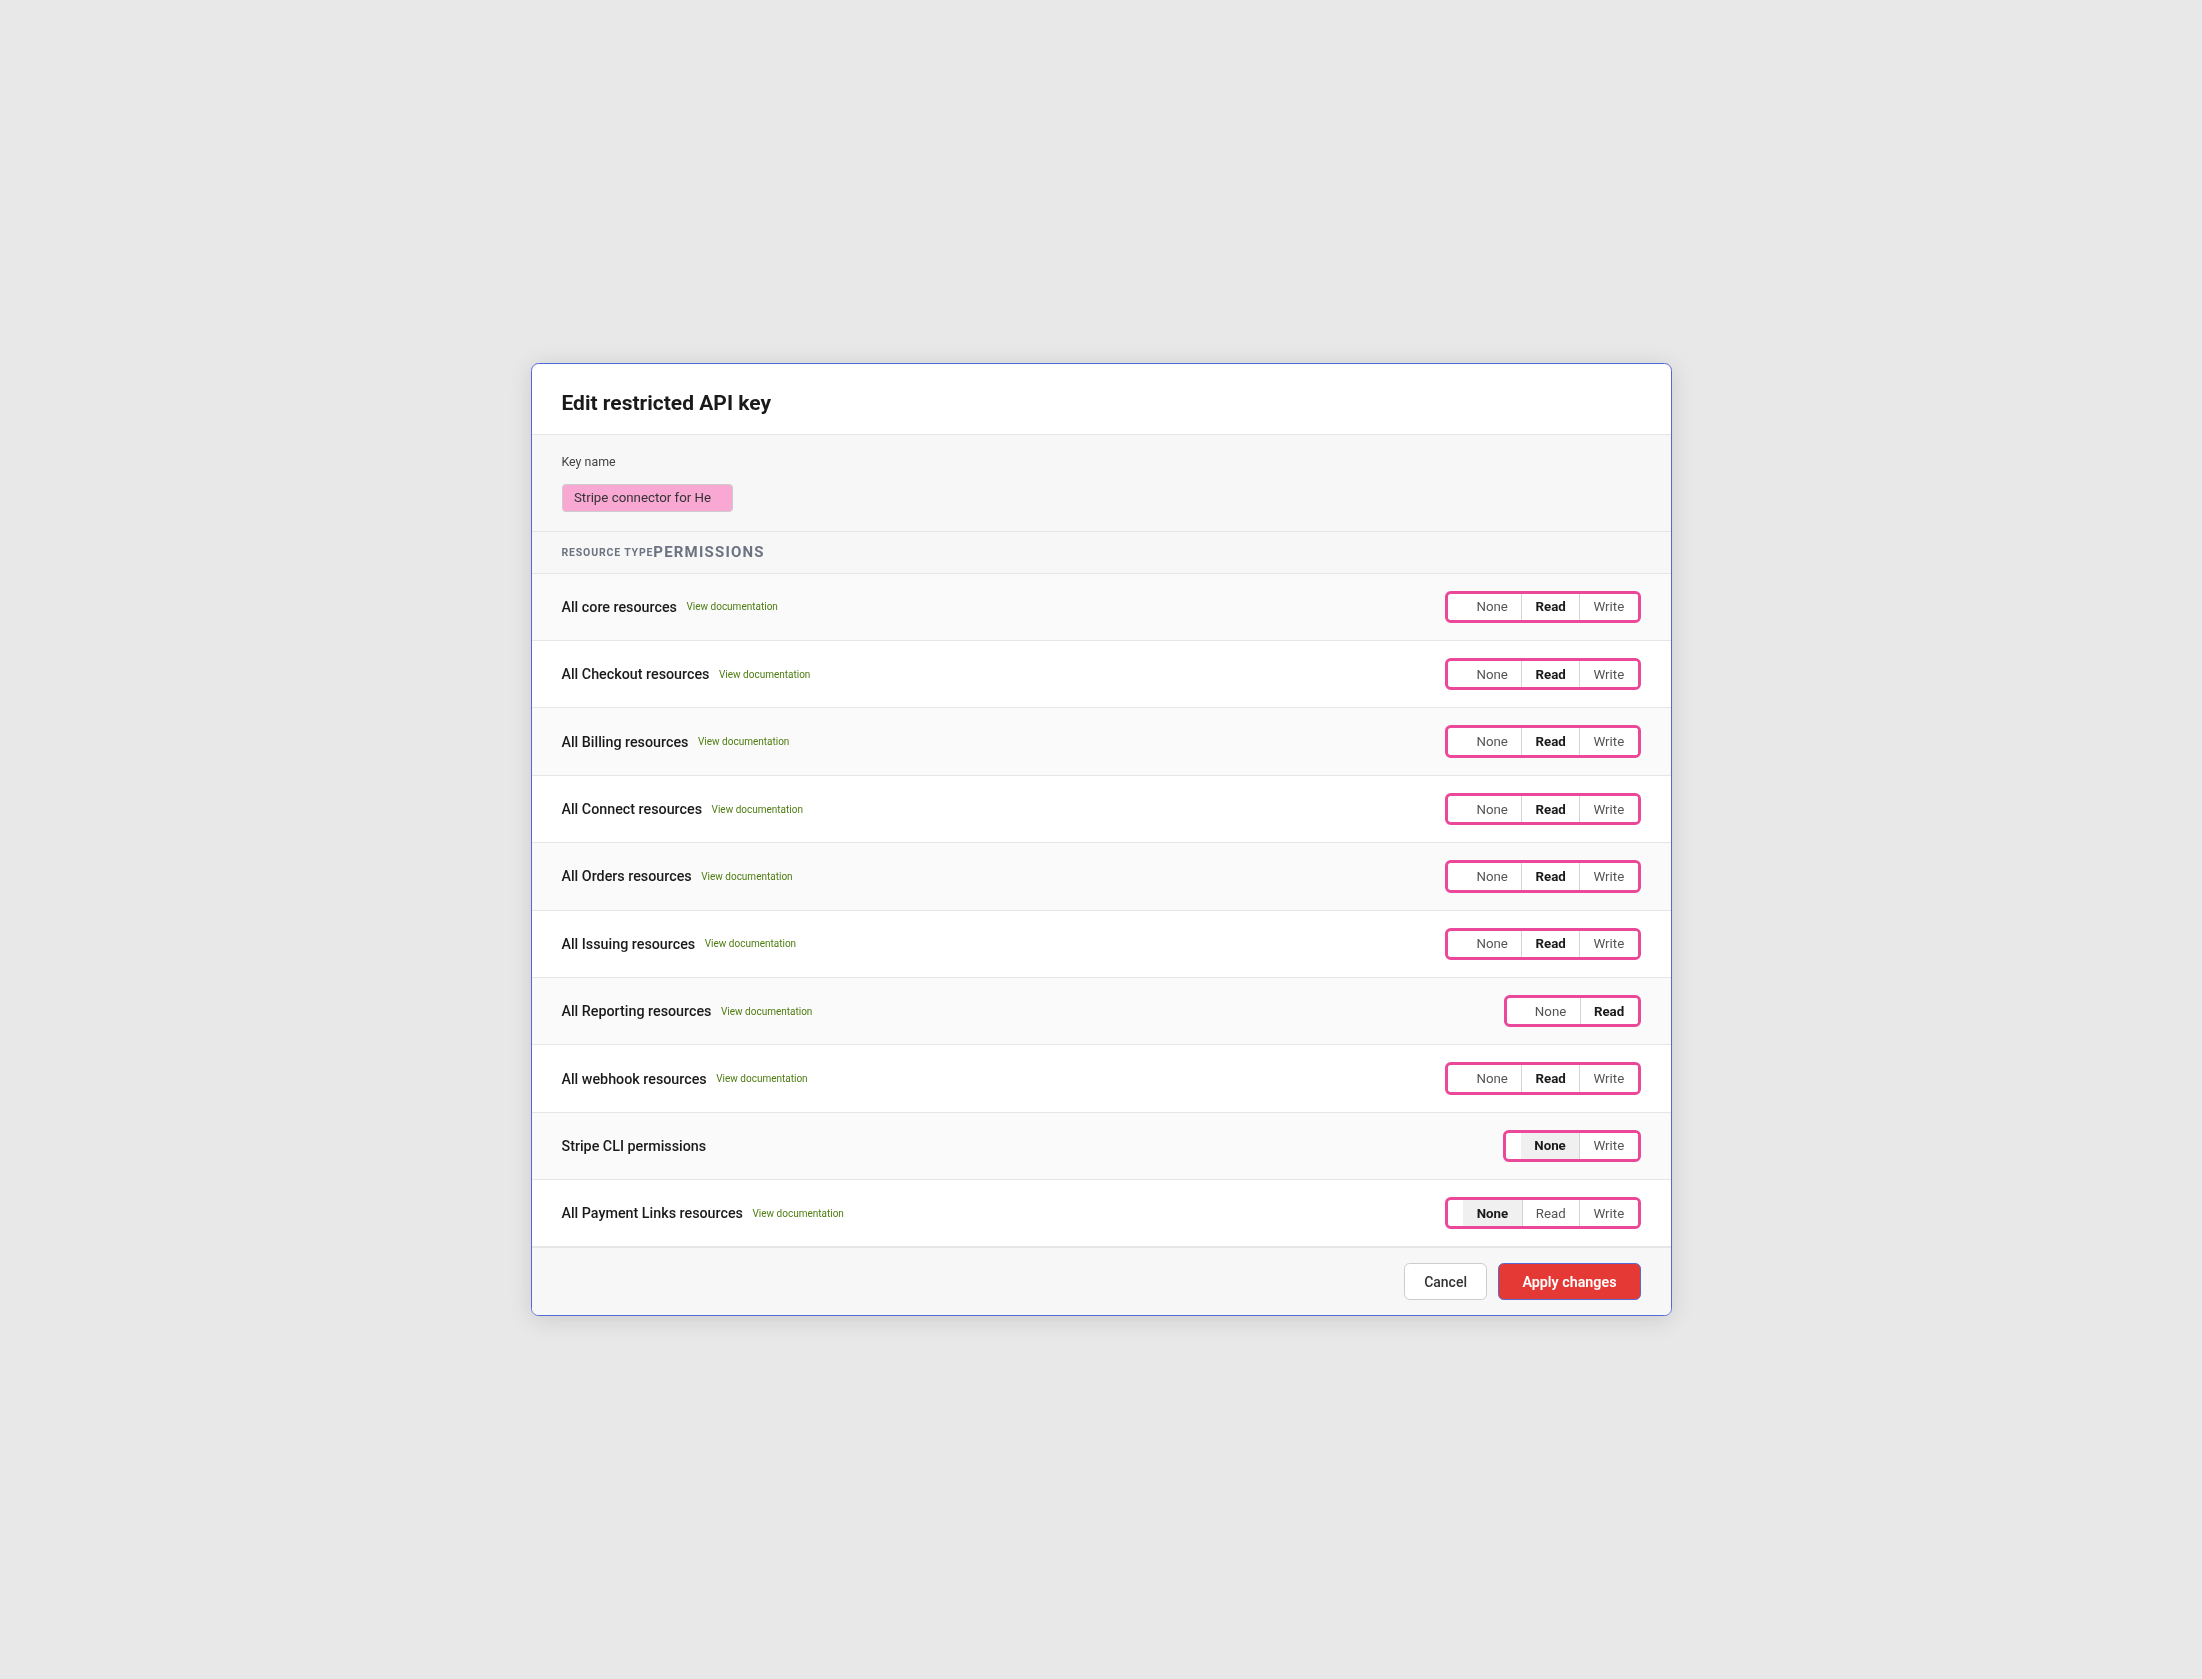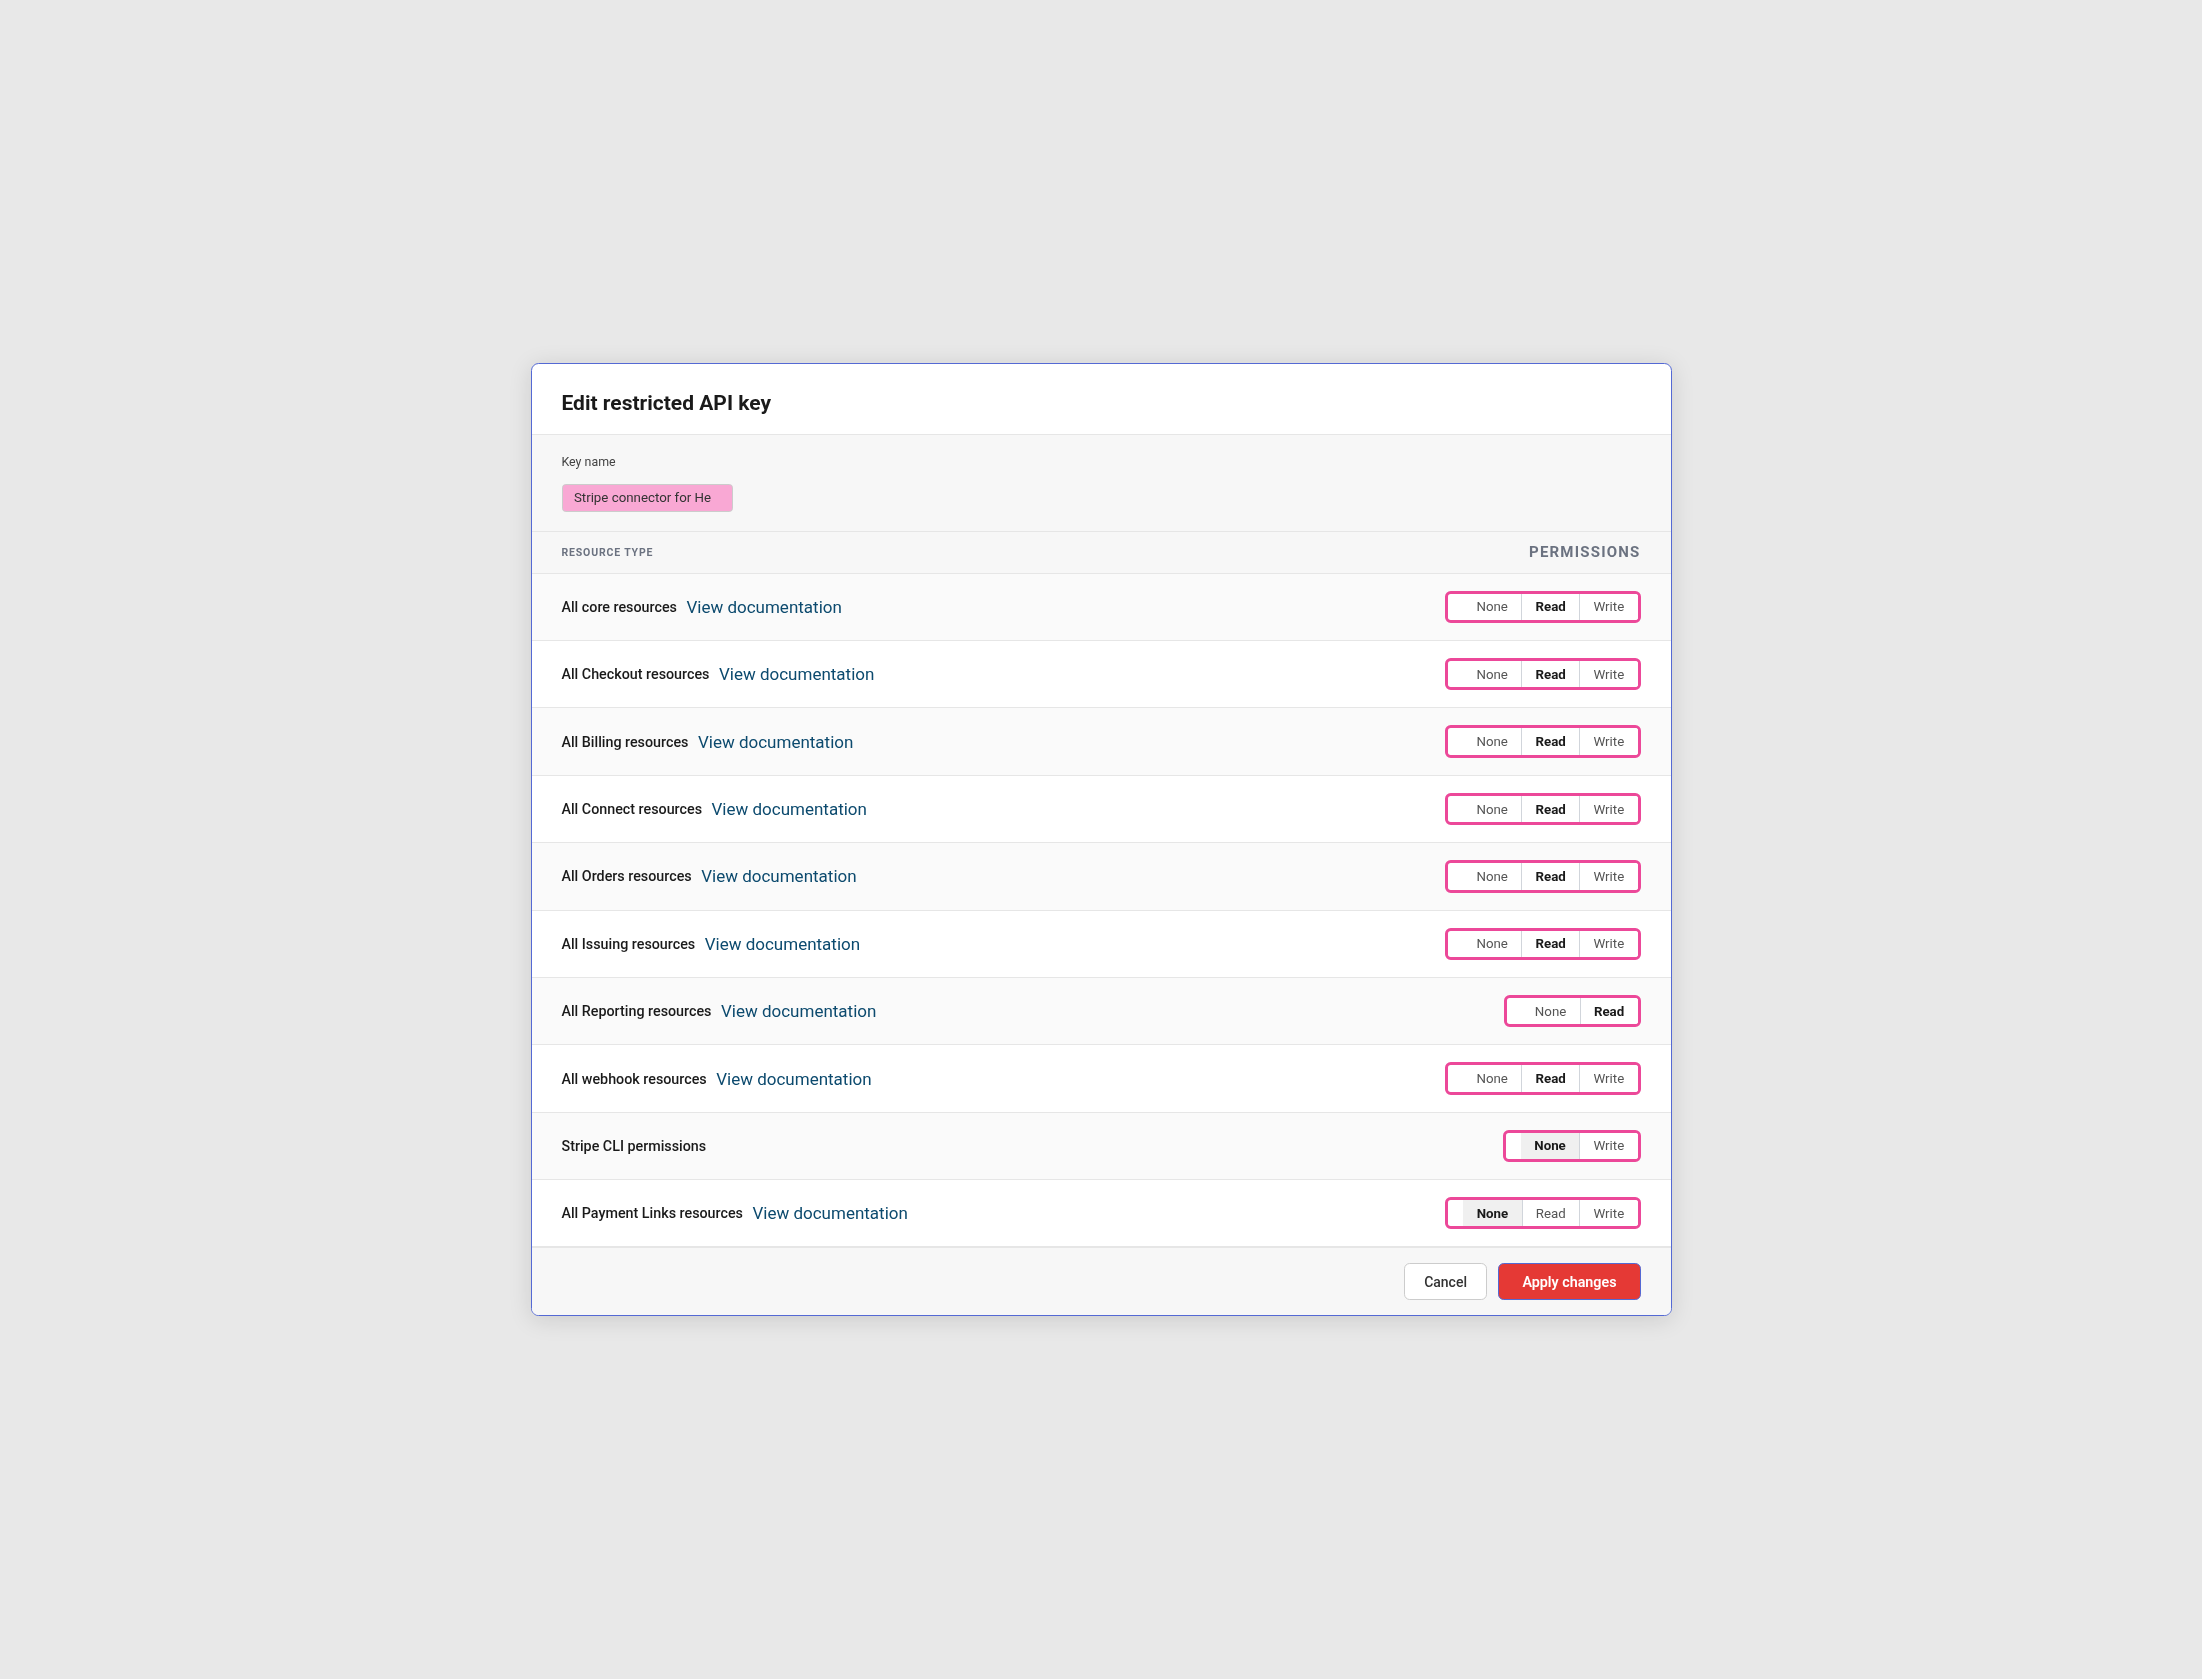--- a/index.html
+++ b/index.html
@@ -56,21 +56,20 @@
       border-radius: 3.8px;
       padding: 5.7px 11.4px;
       font-size: 13.3px;
       color: #333;
       background: #f9a8d4;
       width: 171px;
     }
 
     .table-header {
       display: flex;
-      justify-content: space-between;
       align-items: center;
       padding: 11.4px 30px;
       background: #f7f7f7;
       border-bottom: 1px solid #e6e6e6;
     }
 
     .col-resource {
       font-size: 10.5px;
       font-weight: 700;
       color: #6b7280;
@@ -109,22 +108,22 @@
       color: #1a1a1a;
     }
 
     .resource-label-group {
       display: flex;
       align-items: center;
       gap: 9.5px;
     }
 
     .view-doc-link {
-      font-size: 17px;
-      color: #0c4a6e;
+      font-size: 10px;
+      color: #4d7c0f;
       text-decoration: none;
       cursor: pointer;
     }
 
     .permission-group {
       display: flex;
       border: 3px solid #ec4899;
       border-radius: 5.7px;
       overflow: hidden;
       background: #fff;

